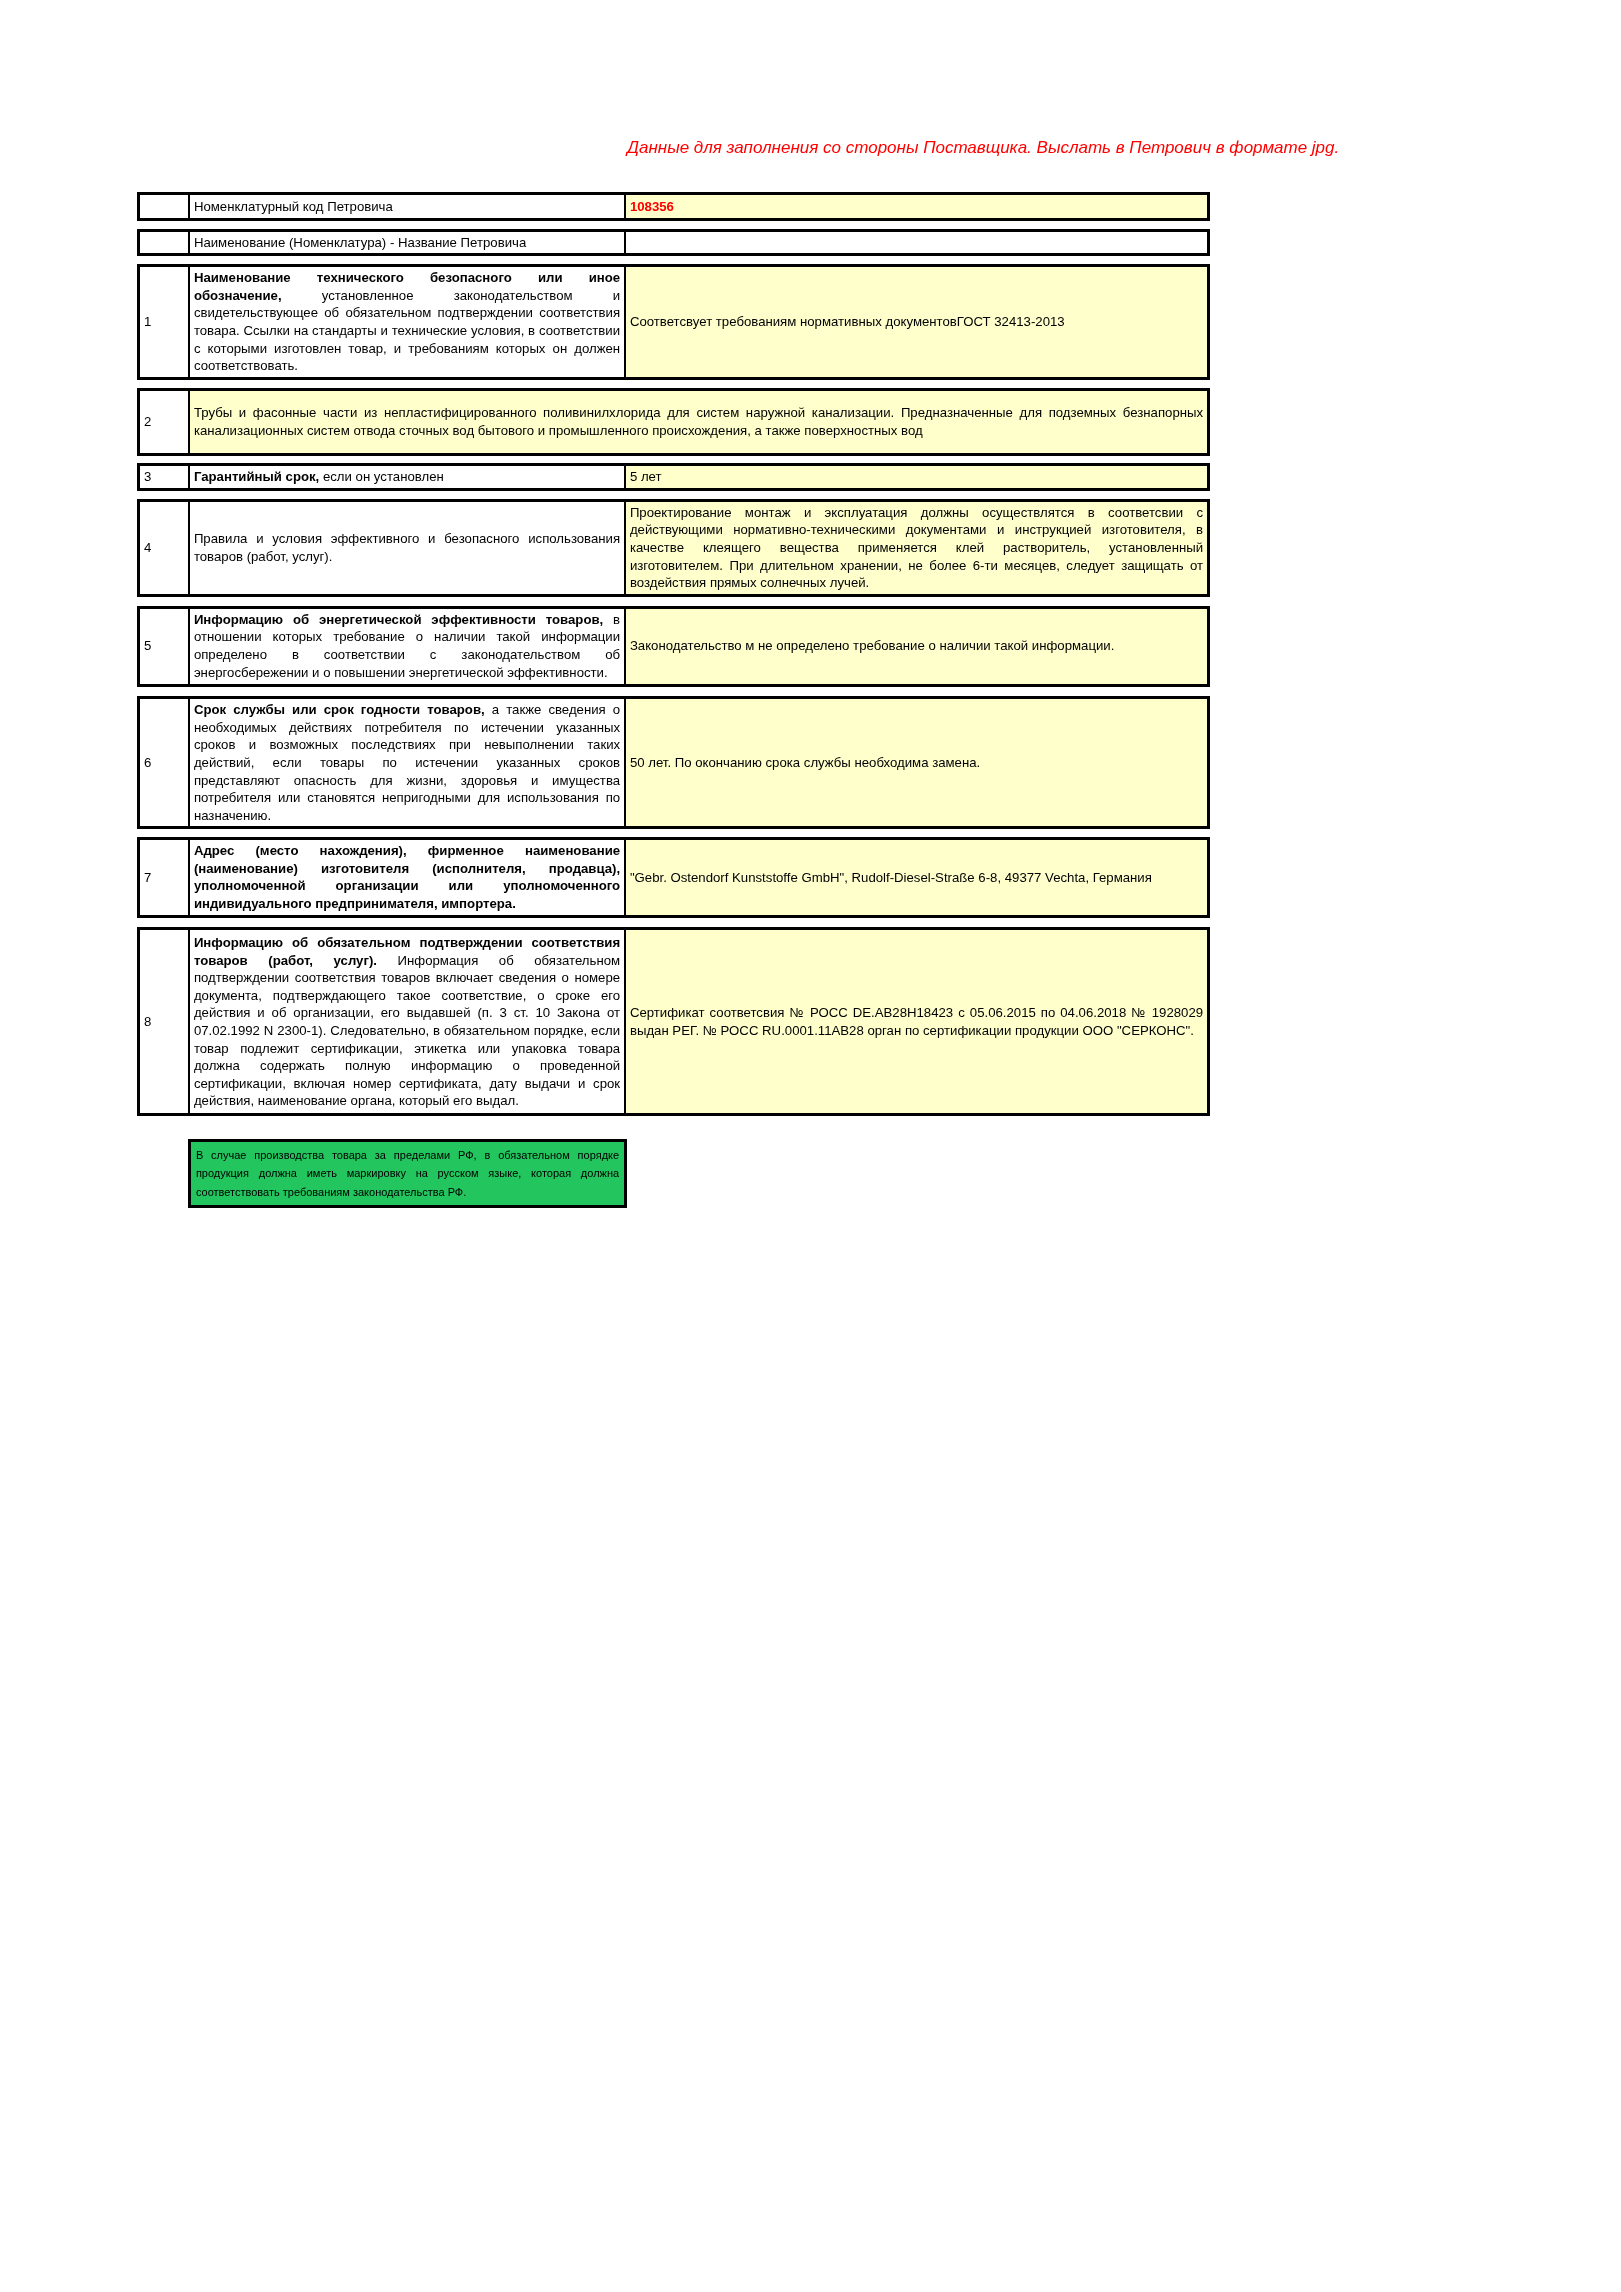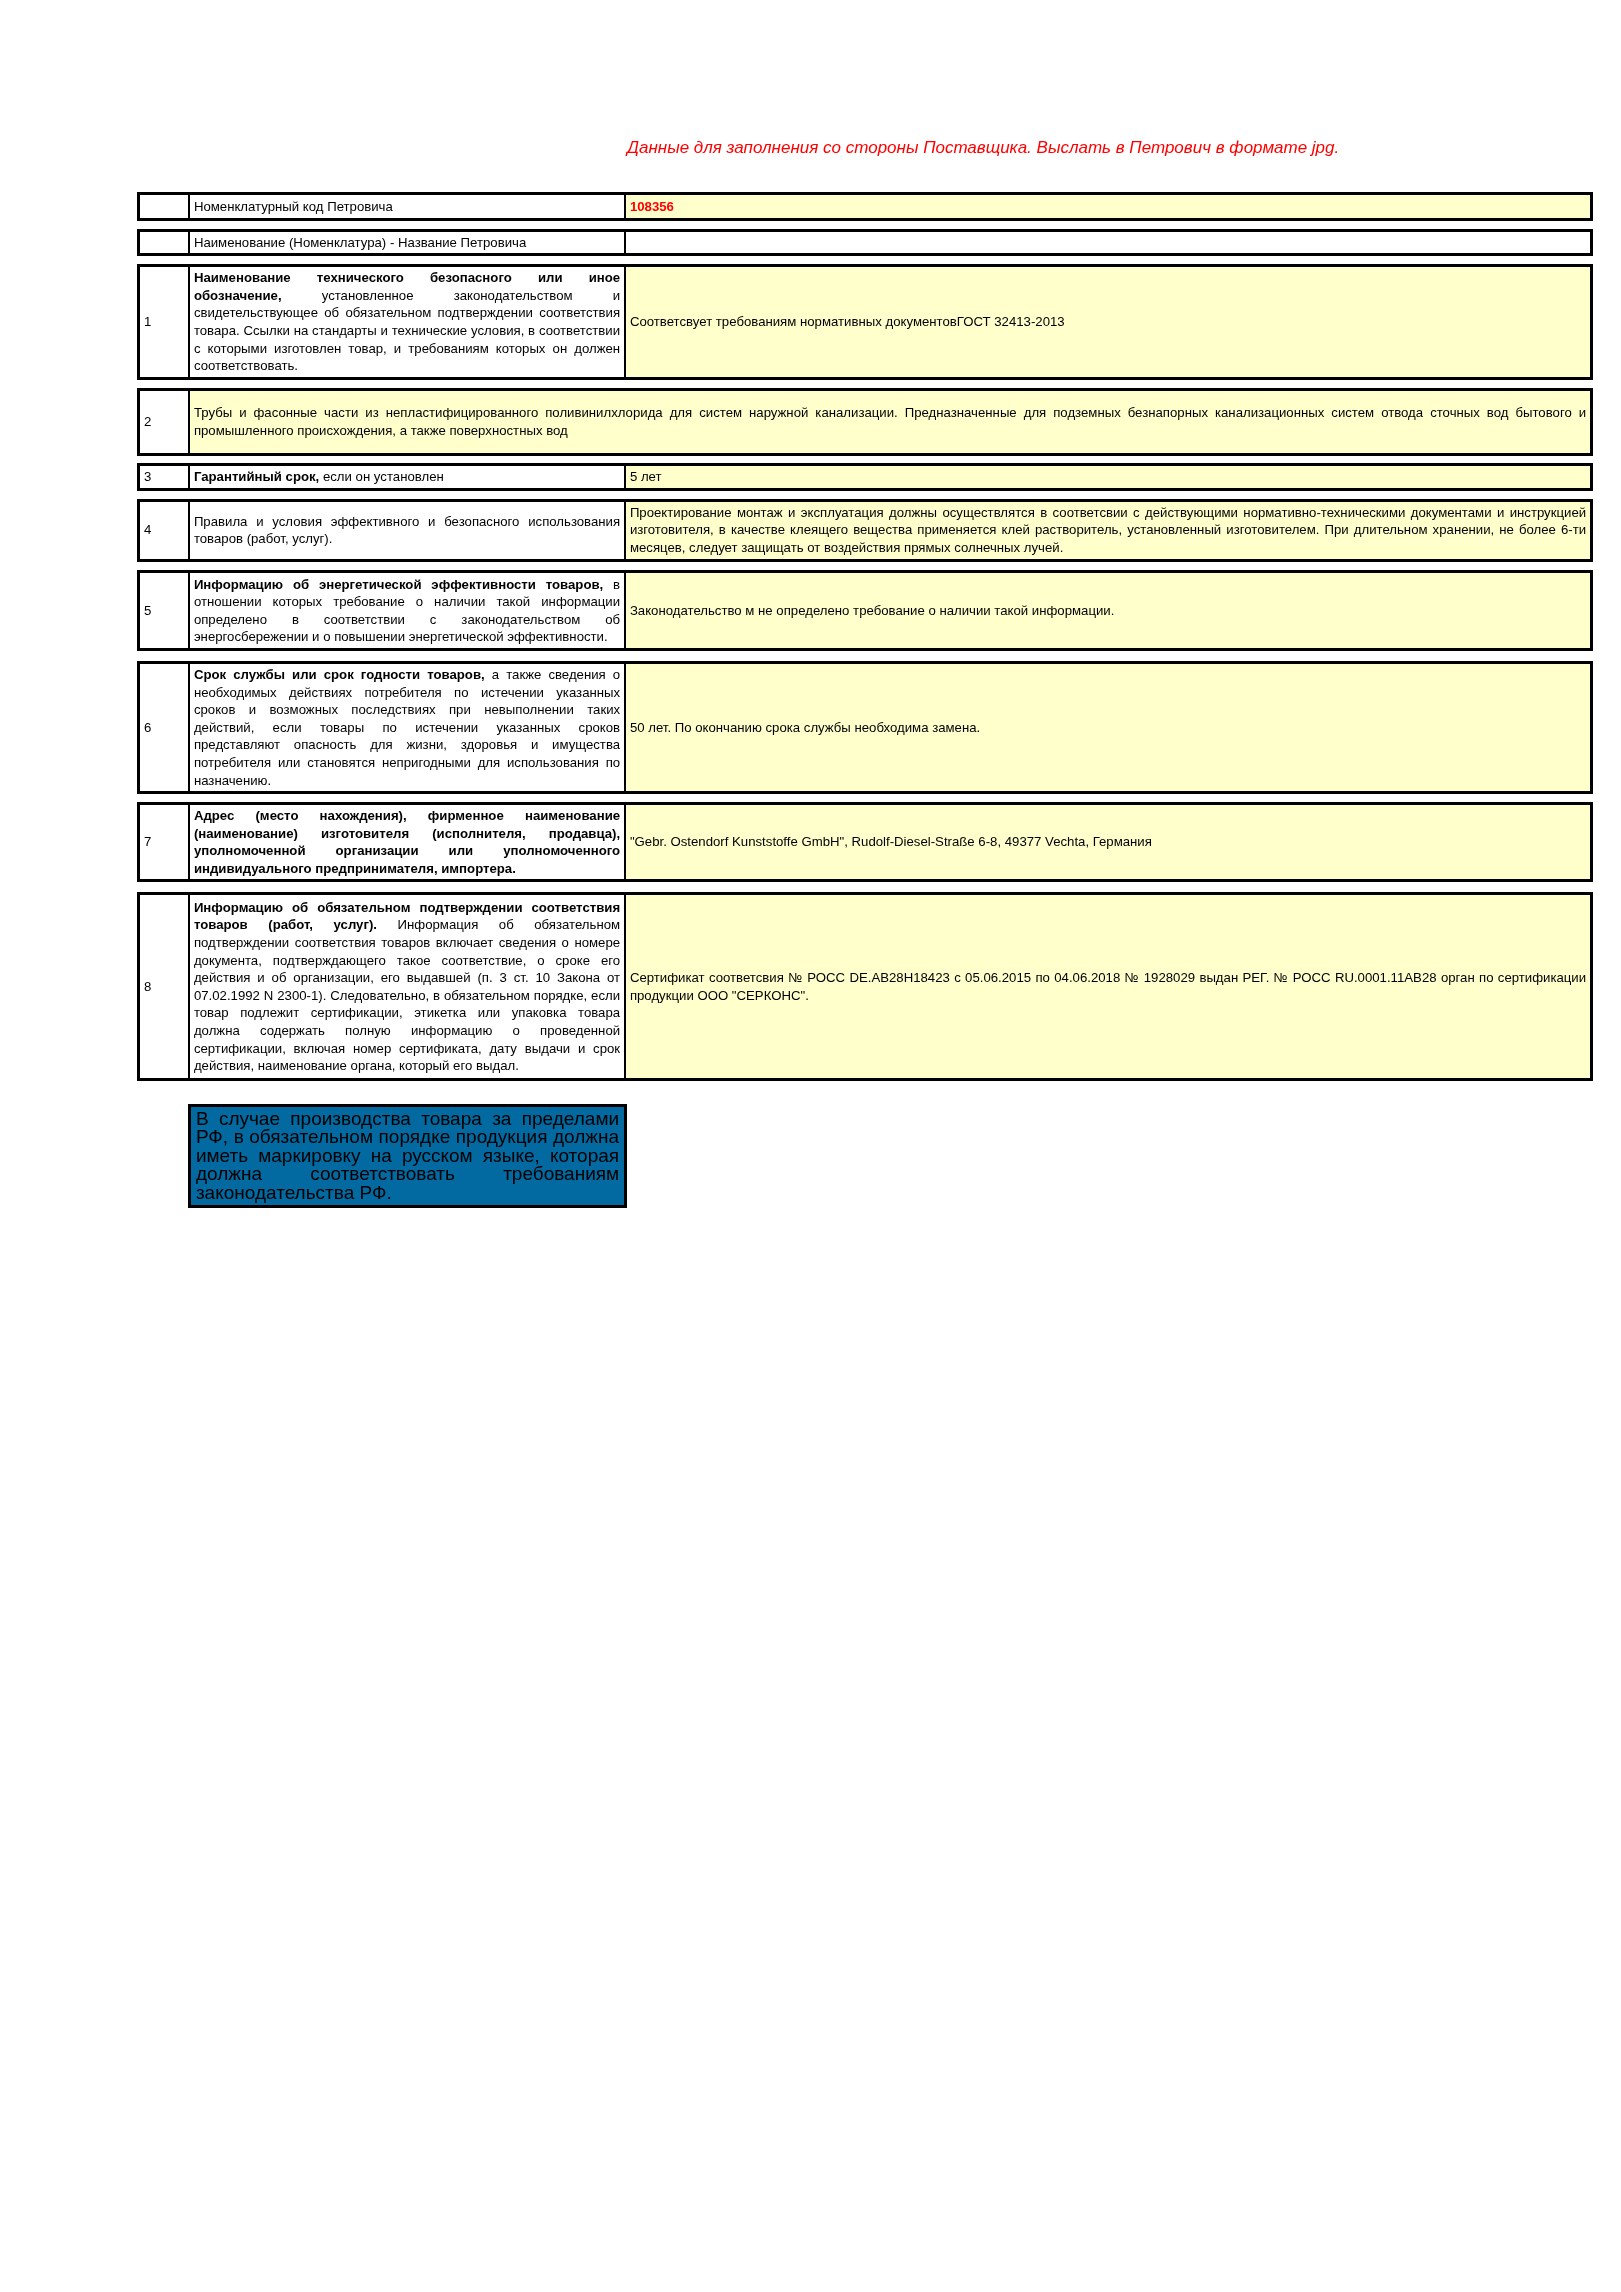--- a/index.html
+++ b/index.html
@@ -6,21 +6,21 @@
   body{
     width:1621px;height:2293px;background:#ffffff;position:relative;
     font-family:"Liberation Sans","DejaVu Sans",sans-serif;color:#000;
     -webkit-font-smoothing:none;
   }
   .doc-title{
     position:absolute;left:627px;top:138px;
     font-size:17px;font-style:italic;color:#ff0000;white-space:nowrap;
   }
   .sheet{
-    position:absolute;left:137px;top:192px;width:1456px;
+    position:absolute;left:137px;top:192px;width:1073px;
   }
   .trow{
     display:flex;align-items:stretch;border:3.9px solid #000;
     box-sizing:border-box;margin-bottom:7.8px;background:#fff;
   }
   .cell{
     box-sizing:border-box;display:flex;align-items:center;
     padding:2px 3.9px;font-size:13.2px;line-height:17.6px;
   }
   .cell-num{width:50px;flex:0 0 auto;justify-content:flex-start;border-right:2.9px solid #000;}
@@ -38,21 +38,21 @@
   .h-2{min-height:68px;}
   .h-3{min-height:24.5px;}
   .h-4{min-height:59px;margin-bottom:8.8px;}
   .h-5{min-height:81px;margin-bottom:9.8px;}
   .h-6{min-height:120px;}
   .h-7{min-height:71px;margin-bottom:9.8px;}
   .h-8{min-height:189px;}
   .note-box{
     margin-left:51px;margin-top:22.5px;width:439px;min-height:69px;
     border:3.9px solid #000;box-sizing:border-box;display:flex;align-items:center;
-    padding:2.9px 4.9px;font-size:19px;line-height:18.6px;background:#0369a1;
+    padding:2.9px 4.9px;font-size:11px;line-height:18.6px;background:#22c55e;
   }
   .note-box .txt{text-align:justify;width:100%;}
 </style>
 </head>
 <body>
 
 <div class="doc-title">Данные для заполнения со стороны Поставщика. Выслать в Петрович в формате jpg.</div>
 
 <div class="sheet">
 

